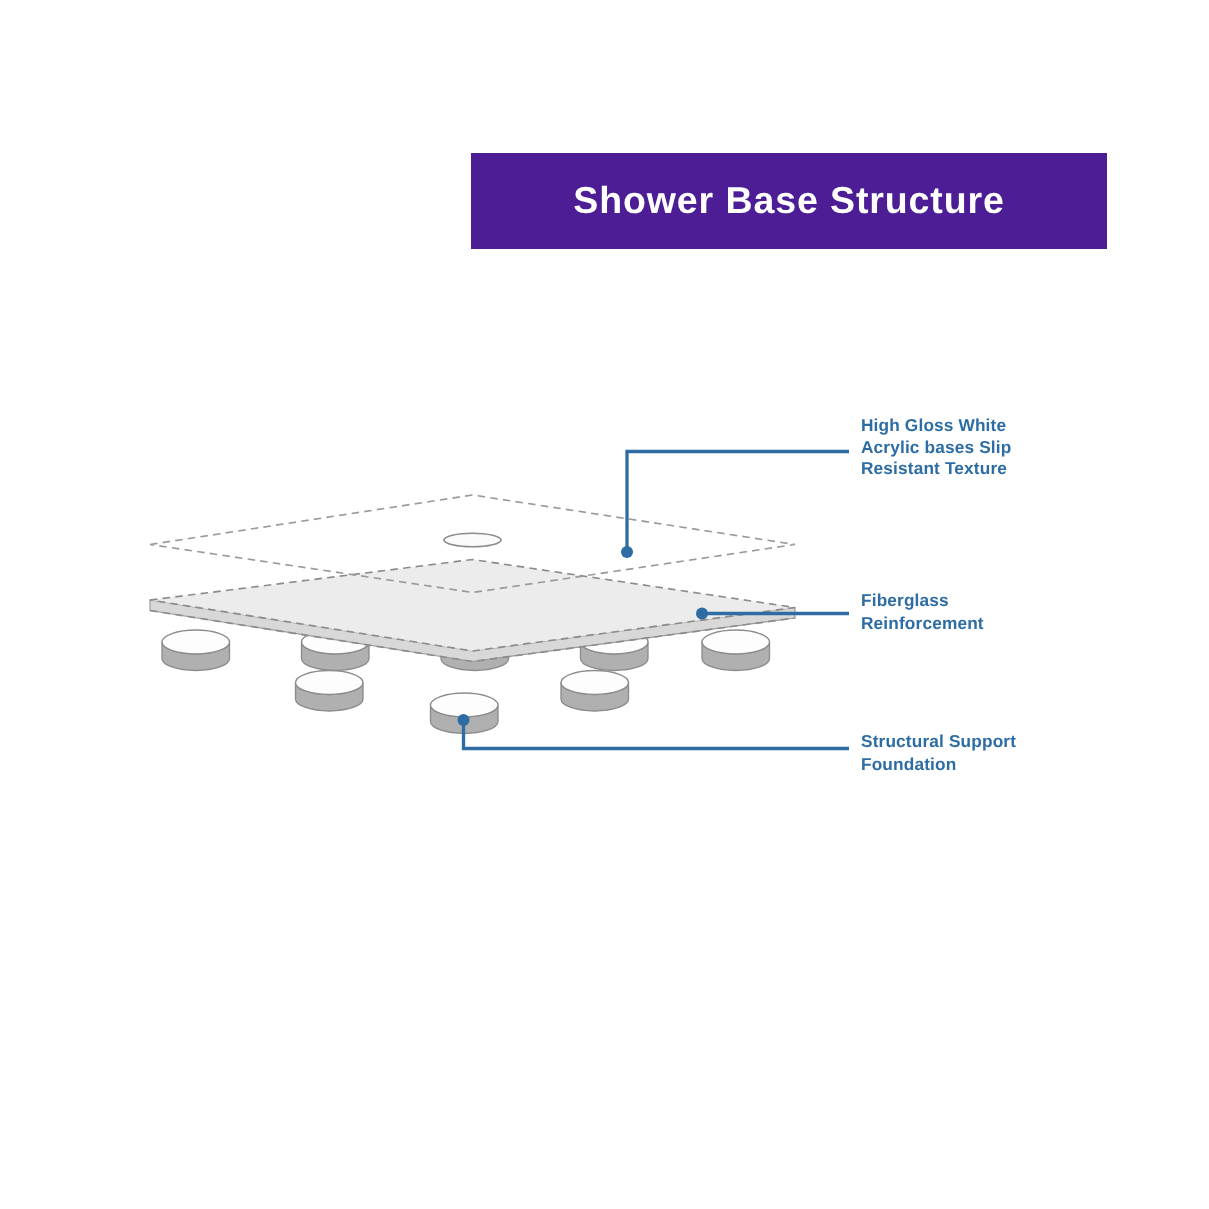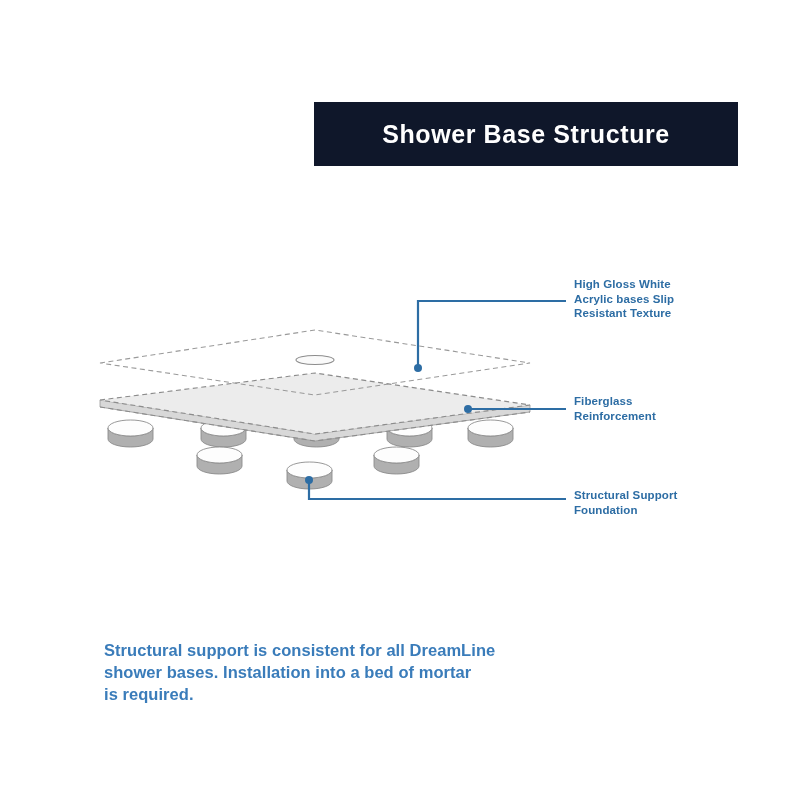--- a/index.html
+++ b/index.html
@@ -20,21 +20,21 @@
     overflow: hidden;
   }
 
   
   #title-banner {
     position: absolute;
     left: 314px;
     top: 102px;
     width: 424px;
     height: 64px;
-    background: #0f172a;
+    background: #4c1d95;
     display: flex;
     align-items: center;
     justify-content: center;
     text-align: right;
   }
   #title-banner .title-text {
     color: #ffffff;
     font-size: 25px;
     font-weight: bold;
     letter-spacing: 0.6px;
@@ -167,17 +167,14 @@
   <div class="callout-label" id="label-acrylic">High Gloss White
 Acrylic bases Slip
 Resistant Texture</div>
 
   <div class="callout-label" id="label-support">Structural Support
 Foundation</div>
 
   <div class="callout-label" id="label-fiberglass">Fiberglass
 Reinforcement</div>
 
-  <div id="footer-note">Structural support is consistent for all DreamLine
-shower bases. Installation into a bed of mortar
-is required.</div>
 
 </div>
 
 </body></html>

